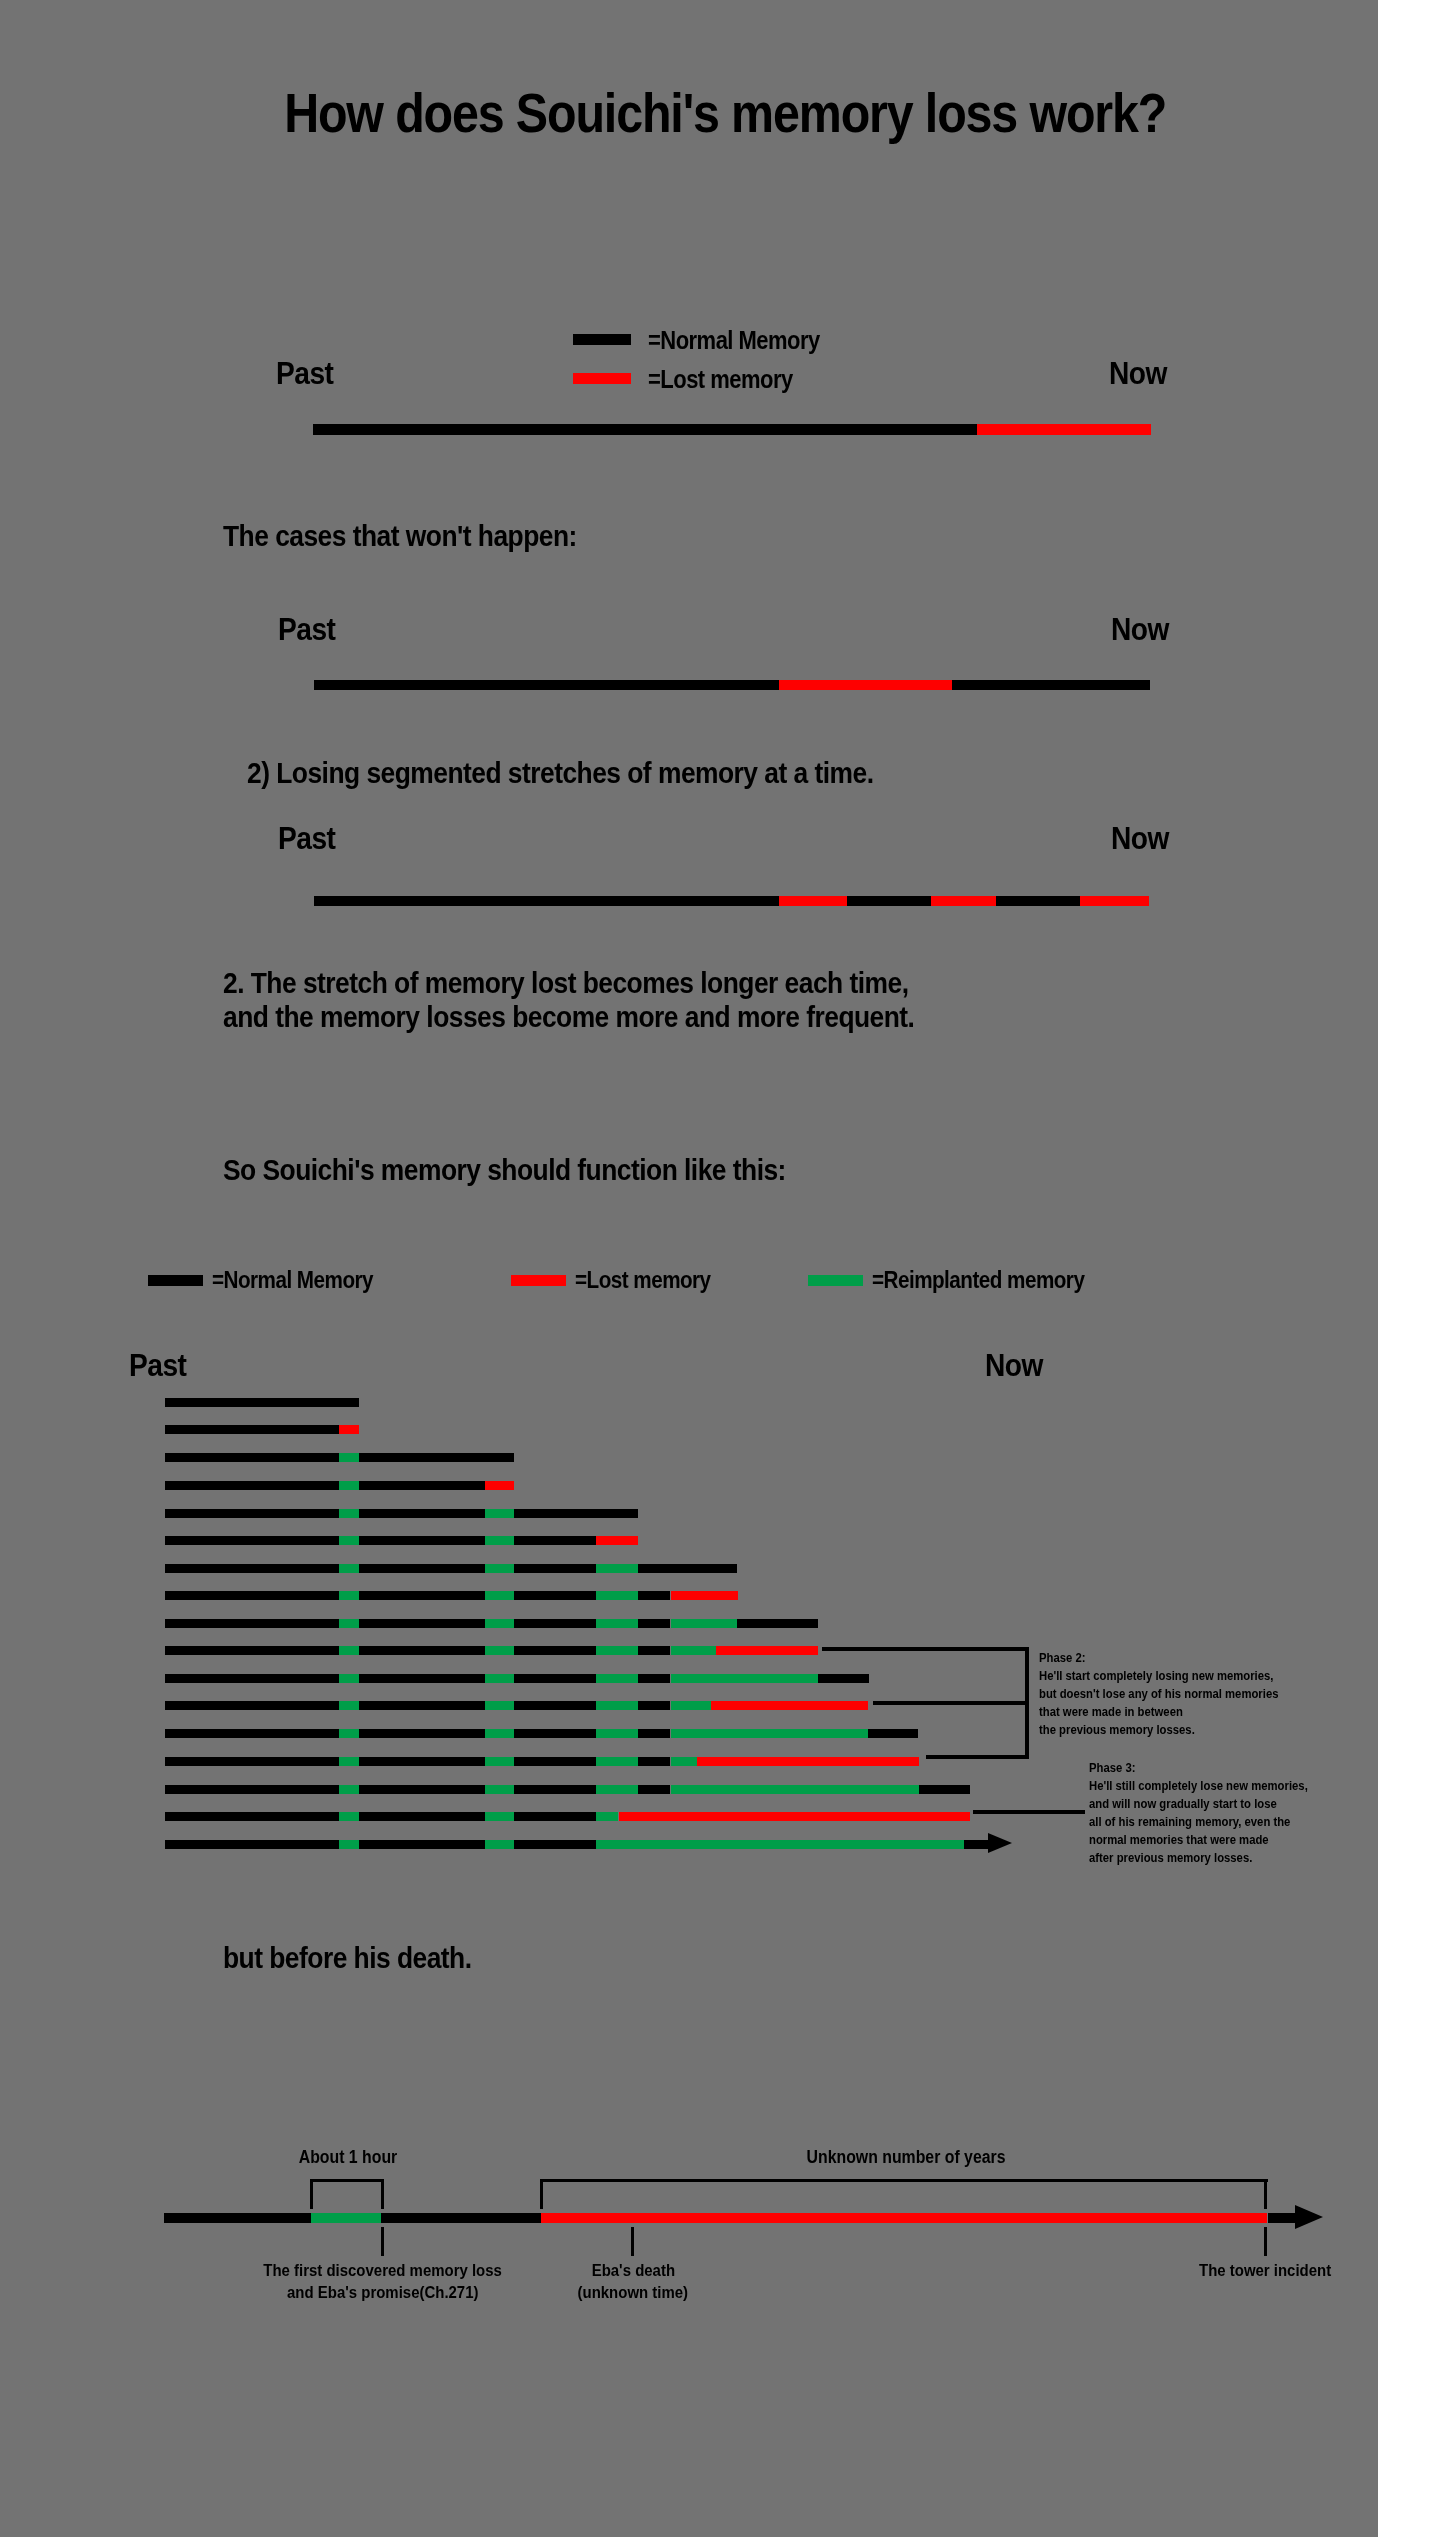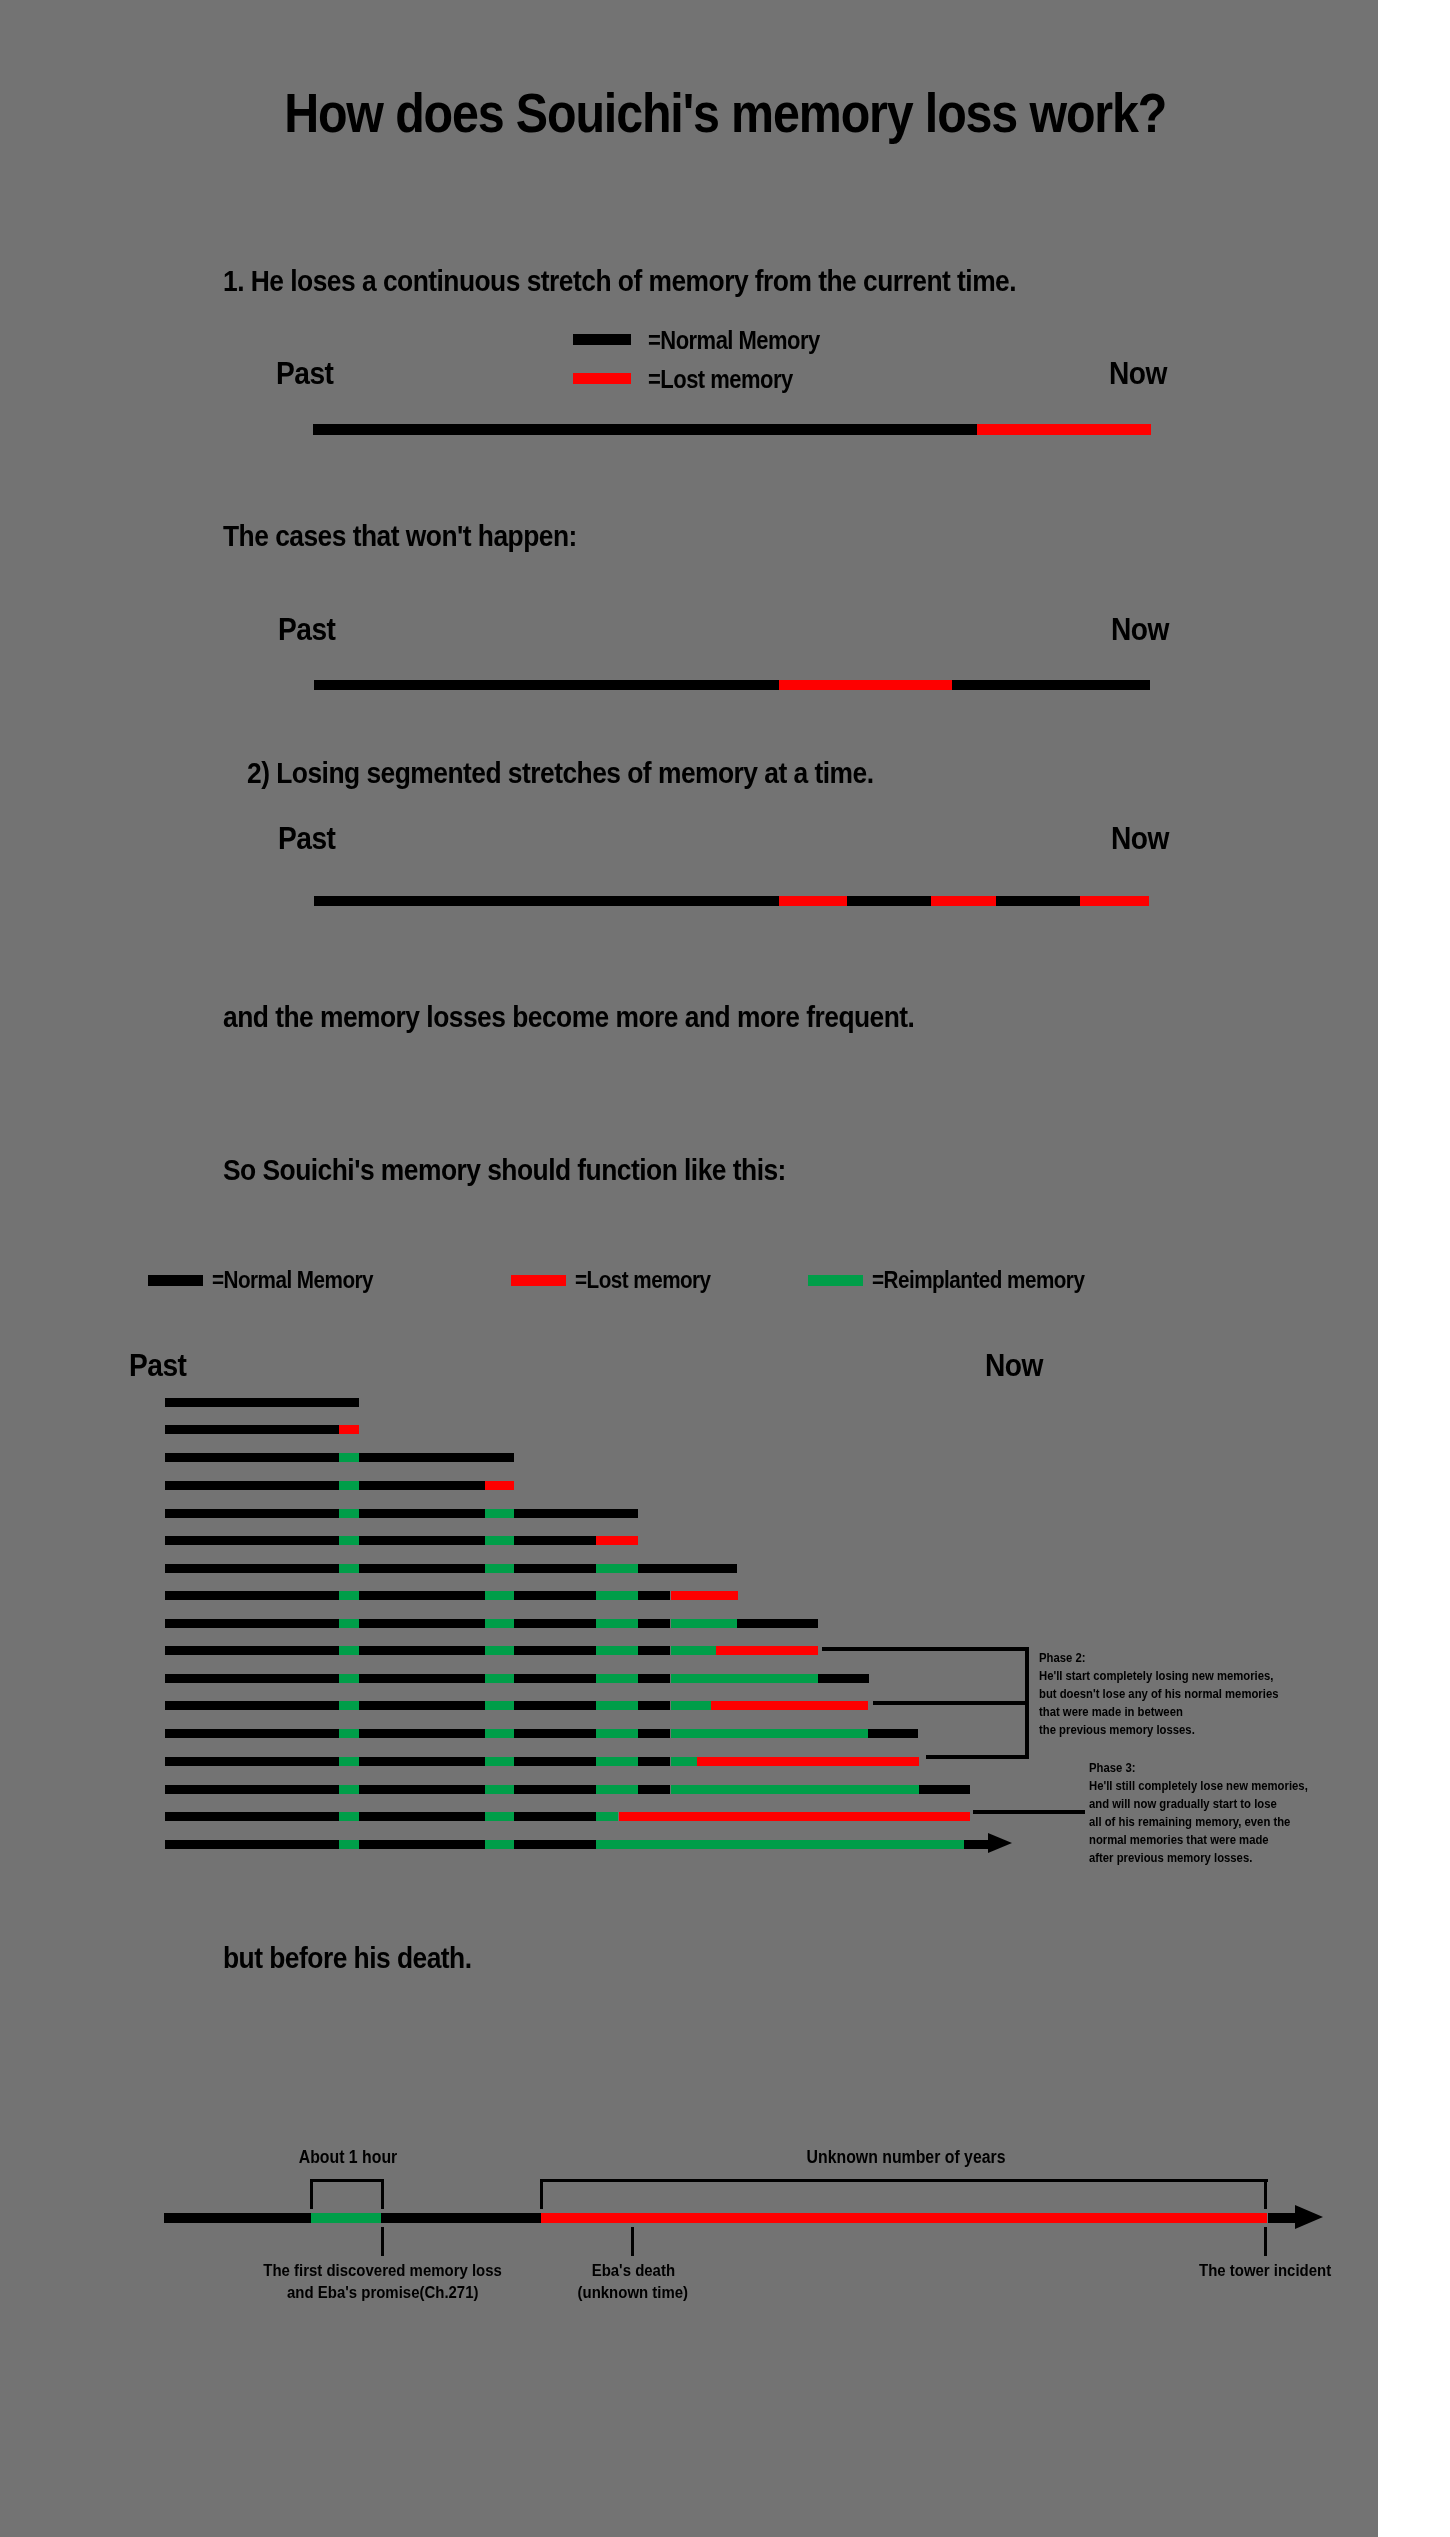--- a/index.html
+++ b/index.html
@@ -31,23 +31,20 @@
 </style>
 </head>
 <body>
 
 <div class="page">
 
   <div class="anchor" style="left:725px;top:81px;">
     <span class="cl title-text">How does Souichi's memory loss work?</span>
   </div>
 
-  <div class="abs" style="left:223px;top:264px;">
-    <span class="cond h1">1. He loses a continuous stretch of memory from the current time.</span>
-  </div>
 
   <div>
     <div class="swatch" style="left: 573px; top: 334px; width: 58px; height: 11.4px; background: rgb(0, 0, 0);"></div>
     <div class="abs" style="left:648px;top:326px;">
       <span class="cond legend-label">=Normal Memory</span>
     </div>
     <div class="swatch" style="left: 573px; top: 373px; width: 58px; height: 11.4px; background: rgb(254, 0, 0);"></div>
     <div class="abs" style="left:648px;top:365px;">
       <span class="cond legend-label">=Lost memory</span>
     </div>
@@ -76,20 +73,21 @@
   <div class="abs" style="left:1111px;top:820px;"><span class="cond pastnow">Now</span></div>
   <div class="bars-layer">
       <div class="seg" style="left: 314px; top: 896px; width: 465px; height: 10px; background: rgb(0, 0, 0);"></div>
       <div class="seg" style="left: 779px; top: 896px; width: 68px; height: 10px; background: rgb(254, 0, 0);"></div>
       <div class="seg" style="left: 847px; top: 896px; width: 84px; height: 10px; background: rgb(0, 0, 0);"></div>
       <div class="seg" style="left: 931px; top: 896px; width: 65px; height: 10px; background: rgb(254, 0, 0);"></div>
       <div class="seg" style="left: 996px; top: 896px; width: 84px; height: 10px; background: rgb(0, 0, 0);"></div>
       <div class="seg" style="left: 1080px; top: 896px; width: 69px; height: 10px; background: rgb(254, 0, 0);"></div>
     </div>
 
+  <div class="abs" style="left:223px;top:966px;"><span class="cond h1">2. The stretch of memory lost becomes longer each time,</span></div>
   <div class="abs" style="left:223px;top:1153px;"><span class="cond h1">So Souichi's memory should function like this:</span></div>
   <div class="abs" style="left:223px;top:1000px;"><span class="cond h1">and the memory losses become more and more frequent.</span></div>
 
   <div>
     <div class="swatch" style="left: 148px; top: 1275px; width: 55px; height: 11.4px; background: rgb(0, 0, 0);"></div>
     <div class="abs" style="left:212px;top:1267px;"><span class="cond legend-label" style="font-size:23.5px;">=Normal Memory</span></div>
     <div class="swatch" style="left: 511px; top: 1275px; width: 55px; height: 11.4px; background: rgb(254, 0, 0);"></div>
     <div class="abs" style="left:575px;top:1267px;"><span class="cond legend-label" style="font-size:23.5px;">=Lost memory</span></div>
     <div class="swatch" style="left: 808px; top: 1275px; width: 55px; height: 11.4px; background: rgb(0, 158, 73);"></div>
     <div class="abs" style="left:872px;top:1267px;"><span class="cond legend-label" style="font-size:23.5px;">=Reimplanted memory</span></div>

